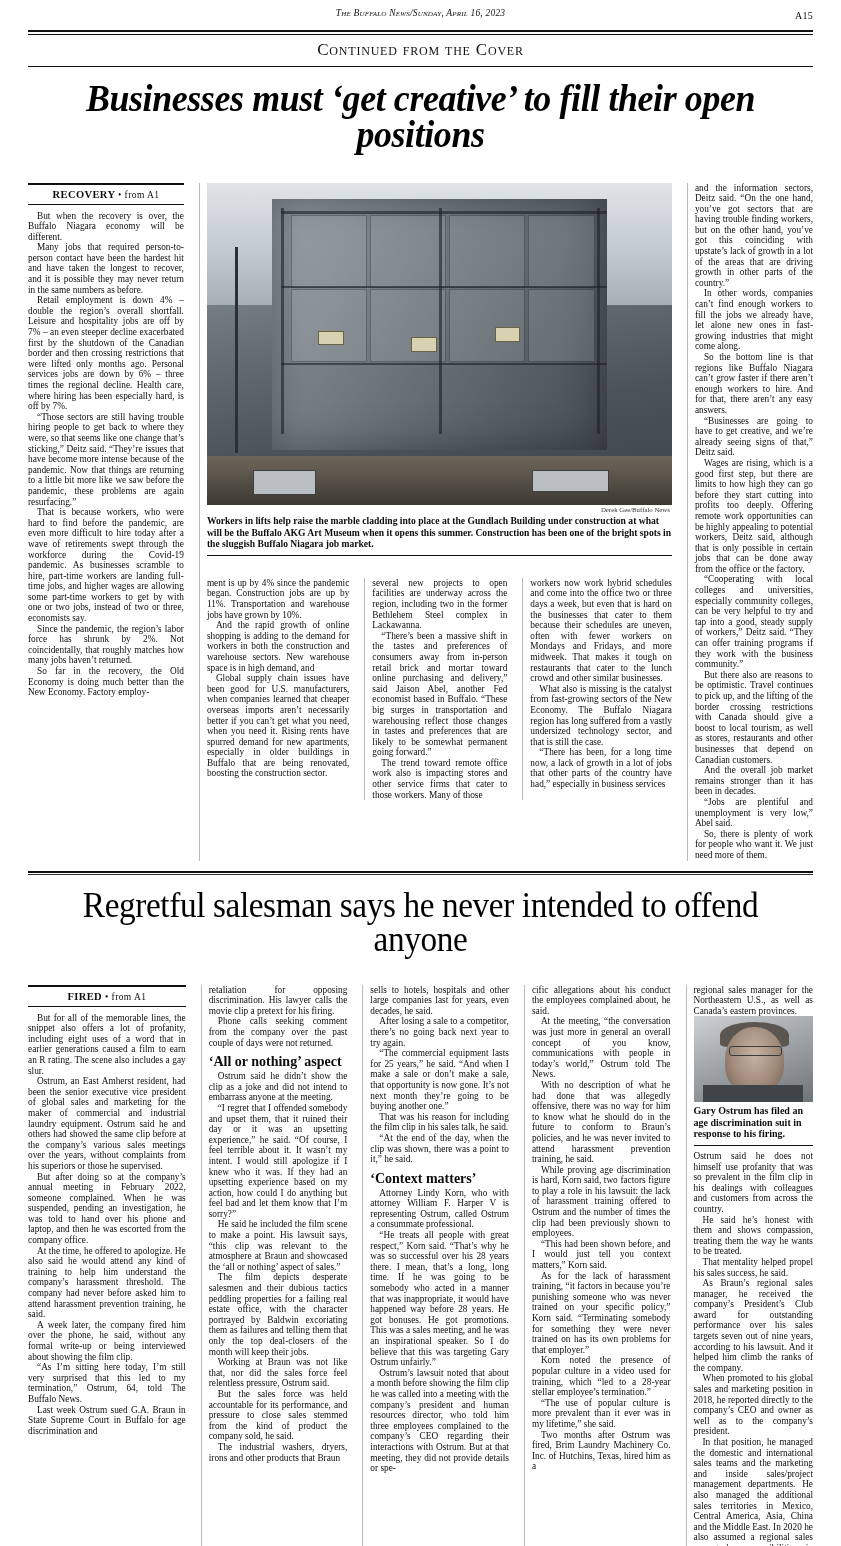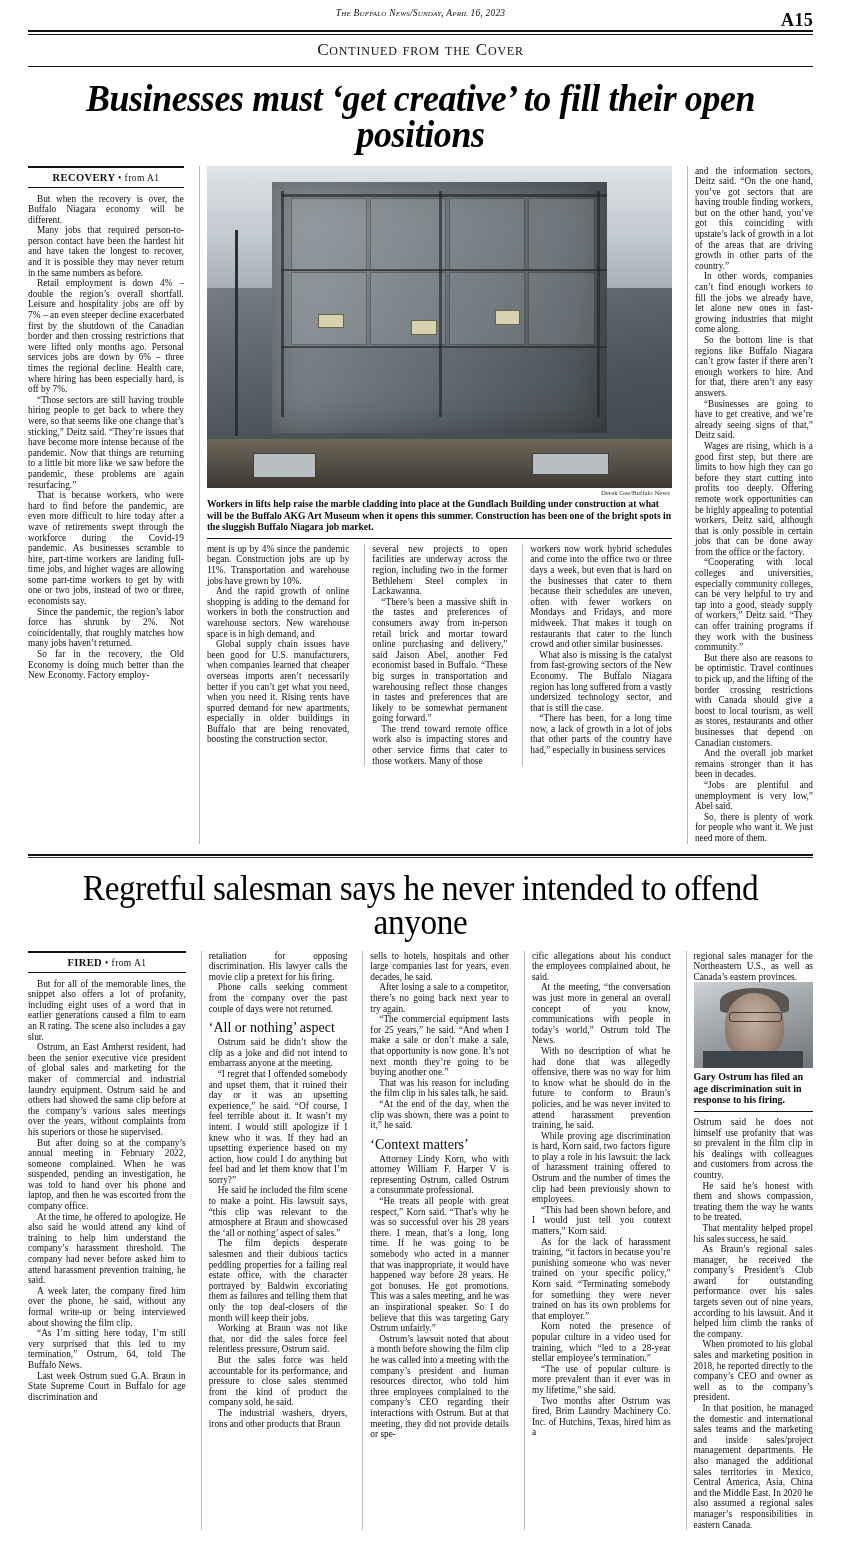--- a/index.html
+++ b/index.html
@@ -38,22 +38,22 @@
     font-size: 9.5px;
     letter-spacing: .2px;
     font-style: italic;
     color: #111;
   }
   .masthead-page {
     position: absolute;
     right: 0;
     top: 10px;
     font-family: "Liberation Serif", serif;
-    font-weight: bold;
-    font-size: 18px;
+    font-weight: normal;
+    font-size: 10px;
     letter-spacing: .3px;
   }
   .rule-thick { border-top: 2.2px solid #111; }
   .rule-thin  { border-top: 0.9px solid #111; }
   .rule-hair  { border-top: 0.6px solid #333; }
 
   .section-band {
     text-align: center;
     font-variant: small-caps;
     font-size: 17px;
@@ -83,20 +83,21 @@
     font-size: 35px;
     padding: 14px 0 10px;
     transform: scaleX(.95);
   }
 
   
   .article { position: relative; }
   .cols {
     display: flex;
     gap: 8px;
+    margin-top: 17px;
   }
   .col {
     box-sizing: border-box;
     padding: 0 7px;
     border-left: 0.6px solid #b9b9b9;
   }
   .col:first-child { border-left: none; padding-left: 0; }
   .col.nodiv { border-left: none; }
 
   p.body {
@@ -125,21 +126,21 @@
   }
   .jump-label .from {
     font-weight: normal;
     font-variant: normal;
     font-size: 9.5px;
   }
 
   .subhead {
     font-family: "Liberation Serif", serif;
     font-size: 14px;
-    font-weight: normal;
+    font-weight: bold;
     margin: 6px 0 2px;
     line-height: 15px;
   }
 
   
   .photo-block { position: relative; }
   .photo {
     width: 100%;
     height: 322px;
     position: relative;

